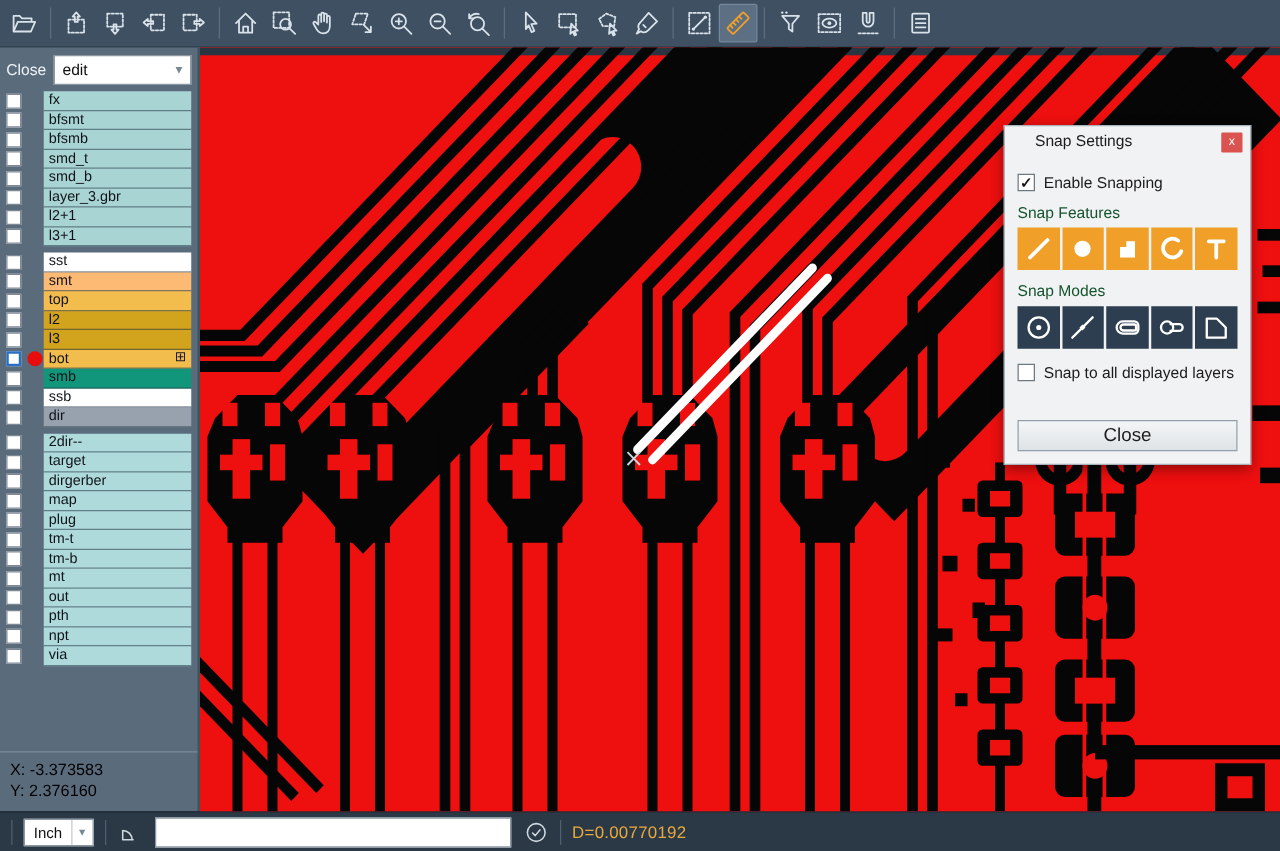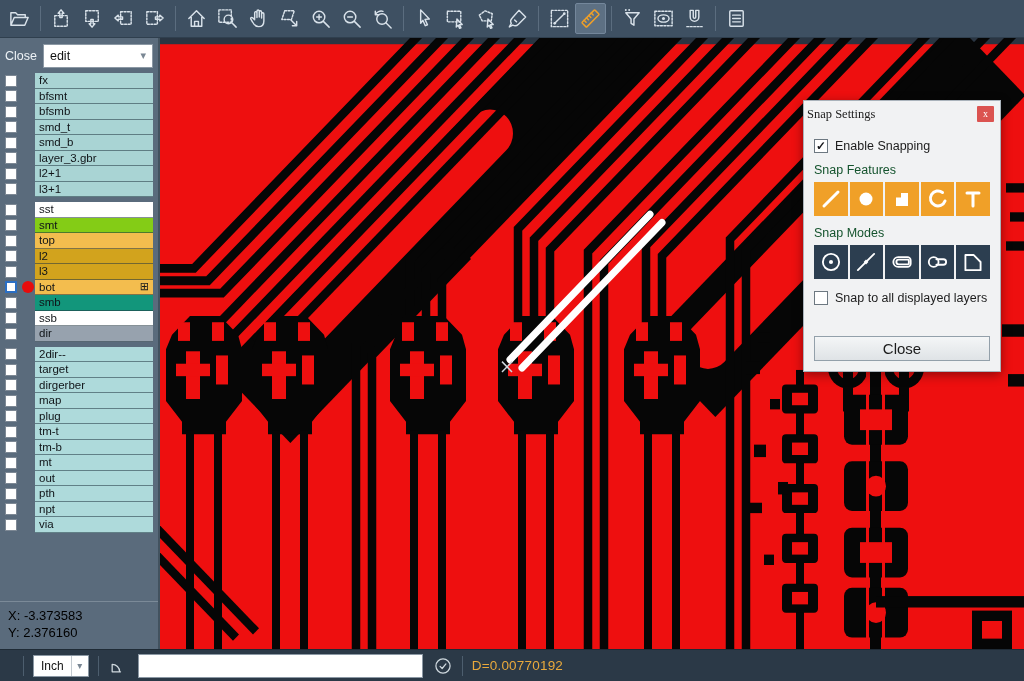--- a/index.html
+++ b/index.html
@@ -50,39 +50,39 @@
   .canvas svg.board { position:absolute; inset:0; width:100%; height:100%; display:block; }
   .board .rf { fill:var(--board-red); }
   .board .bf { fill:var(--board-black); }
   .board .tr { stroke:var(--board-black); stroke-width:8.5; fill:none; }
   .board .band  { stroke:var(--board-black); stroke-width:100; fill:none; }
   .board .slab  { stroke:var(--board-red); stroke-width:46; stroke-linecap:round; fill:none; }
   .board .hl { stroke:var(--board-hl); stroke-width:7; stroke-linecap:round; }
 
   
   .dialog { position:absolute; left:803px; top:100px; width:198px; background:#f1f2f3; border:1px solid #aab3bb; box-shadow:0 3px 10px rgba(0,0,0,.4); z-index:5; }
-  .dlg-title { display:flex; align-items:center; padding:5px 6px 4px 3px;font-family:Liberation Serif, serif; }
+  .dlg-title { display:flex; align-items:flex-start; padding:5px 6px 4px 24px; }
   .dlg-title .t { font-size:12.5px; color:#1c1c1c; }
   .dlg-close { margin-left:auto; width:17px; height:16px; background:#db5350; color:#fff; font-size:10px; line-height:15px; text-align:center; border-radius:1px; }
   .dlg-body { padding:4px 10px 10px; }
   .dlg-check { display:flex; align-items:center; gap:7px; margin:9px 0 4px; }
   .dlg-check .box { width:14px; height:14px; background:#fff; border:1px solid #6d7881; color:#15161a; font-size:12px; font-weight:bold; line-height:12px; text-align:center; }
   .dlg-check .lbl { font-size:12.5px; color:#1c1c1c; }
   .dlg-sect { font-size:12.5px; color:#14532d; margin:10px 0 5px; }
   .dlg-btnrow { display:flex; gap:2px; }
   .snap-feat, .snap-mode { width:34px; height:34px; border:none; display:flex; align-items:center; justify-content:center; padding:0; }
   .snap-feat { background:var(--accent); }
   .snap-mode { background:var(--mode-bg); }
   .snap-feat svg, .snap-mode svg { width:26px; height:26px; }
   .snap-mode svg { stroke:#fff; fill:none; stroke-width:1.7; stroke-linecap:round; stroke-linejoin:round; }
   .snap-mode svg .wsolid { fill:#fff; stroke:none; }
   .dlg-close-btn { margin-top:27px; width:100%; height:25px; background:linear-gradient(#f4f6f7,#dfe3e6); border:1px solid #93a0aa; font-size:15px; color:#1c1c1c; font-family:"Liberation Sans",sans-serif; }
 
   
-  .statusbar { height:32px; background:#2b3947; border-top:1px solid #1f2b36; display:flex; align-items:center; flex:0 0 auto; padding-left:14px; }
+  .statusbar { height:32px; background:#2b3947; border-top:1px solid #1f2b36; display:flex; align-items:center; flex:0 0 auto; }
   .ssep { width:1px; height:20px; background:#4d5e6e; margin:0 9px; flex:0 0 auto; }
   .unit-select { height:22px; background:#fff; border:1px solid #8b98a4; display:flex; align-items:center; }
   .unit-select .val { font-size:12px; color:#111; padding:0 7px; }
   .unit-select .chev { border-left:1px solid #c3cad0; height:100%; width:17px; display:flex; align-items:center; justify-content:center; color:#7a8794; font-size:10px; }
   .corner-ic svg, .check-ic svg { width:20px; height:20px; stroke:#cfd8de; fill:none; stroke-width:1.5; stroke-linecap:round; stroke-linejoin:round; display:block; }
   .measure-input { width:285px; height:24px; margin-left:10px; border:1px solid #8b98a4; background:#fff; font-size:12px; padding:0 5px; font-family:"Liberation Sans",sans-serif; }
   .check-ic { margin-left:10px; }
   .dist { font-size:13.5px; color:var(--dist-color); letter-spacing:.2px; }
 </style>
 </head>
@@ -308,21 +308,21 @@
               <div class="cb"></div>
             </div>
             <div class="ind-col"></div>
             <div class="lname" style="background: rgb(255, 255, 255);">sst</div>
           </div>
           <div class="layer-row">
             <div class="cb-col">
               <div class="cb"></div>
             </div>
             <div class="ind-col"></div>
-            <div class="lname" style="background: #84cc16;">smt</div>
+            <div class="lname" style="background: #fdba74;">smt</div>
           </div>
           <div class="layer-row">
             <div class="cb-col">
               <div class="cb"></div>
             </div>
             <div class="ind-col"></div>
             <div class="lname" style="background: rgb(243, 189, 78);">top</div>
           </div>
           <div class="layer-row">
             <div class="cb-col">

